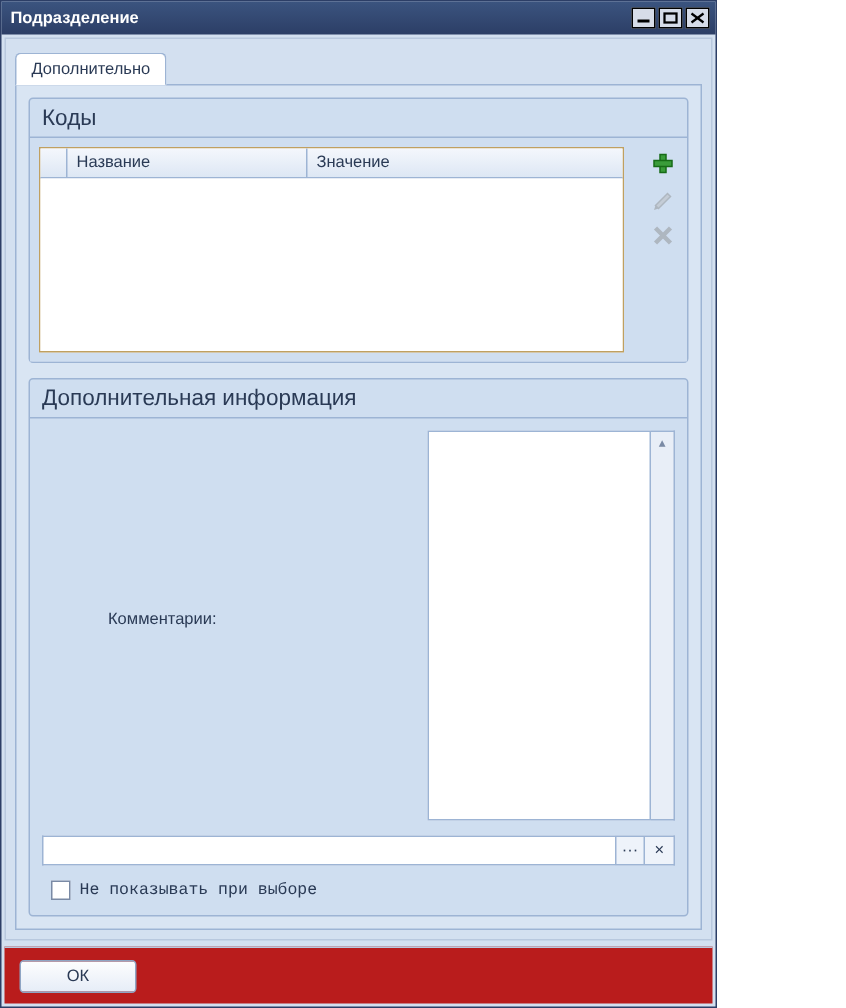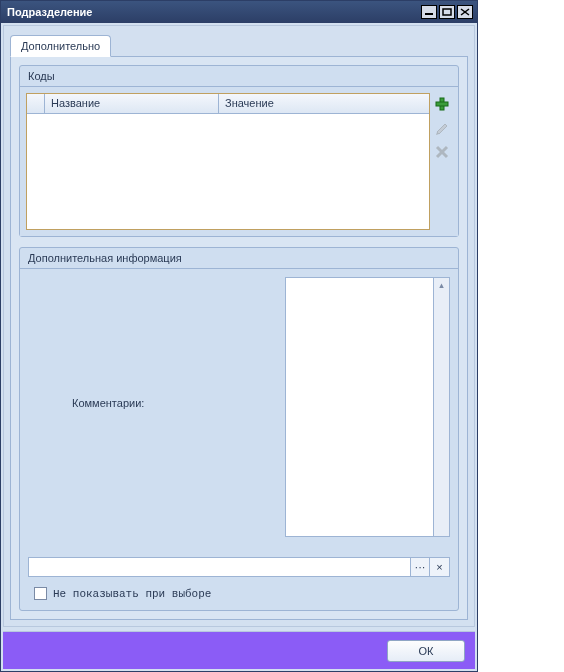--- a/index.html
+++ b/index.html
@@ -85,30 +85,30 @@
     gap: 10px;
   }
   .group {
     border: 1px solid #9db4d4;
     border-radius: 3px;
     background: #cfdef0;
   }
   .group-title {
     padding: 4px 8px;
     color: #2a3a55;
-    font-size: 11px;
+    font-size: 15px;
   }
   .group-body {
     border-top: 1px solid #9db4d4;
     background: #cfdef0;
     padding: 6px;
   }
   .codes-body {
     display: flex;
-    gap: 2px;
+    gap: 16px;
     height: 150px;
   }
   .grid {
     flex: 1;
     background: #fff;
     border: 1px solid #c0a060;
     display: flex;
     flex-direction: column;
   }
   .grid-head {
@@ -201,24 +201,24 @@
     display:flex; align-items:center; gap:6px;
     padding: 2px 0 2px 6px;
     color:#2a3a55;
     font-family:Liberation Mono, monospace;
   }
   .checkbox {
     width:13px;height:13px;border:1px solid #7a8aa5;background:#fff;cursor:pointer;
   }
   .footer {
     height: 38px;
-    background: #8b5cf6;
+    background: #b91c1c;
     border-top: 1px solid #b8c8de;
     display:flex;
-    justify-content:flex-end;
+    justify-content:flex-start;
     align-items:center;
     gap: 8px;
     padding: 0 10px;
     margin: 2px;
   }
   .btn {
     min-width: 78px;
     height: 22px;
     border: 1px solid #8fa5c4;
     background: linear-gradient(#fdfdfe,#e6edf7);

